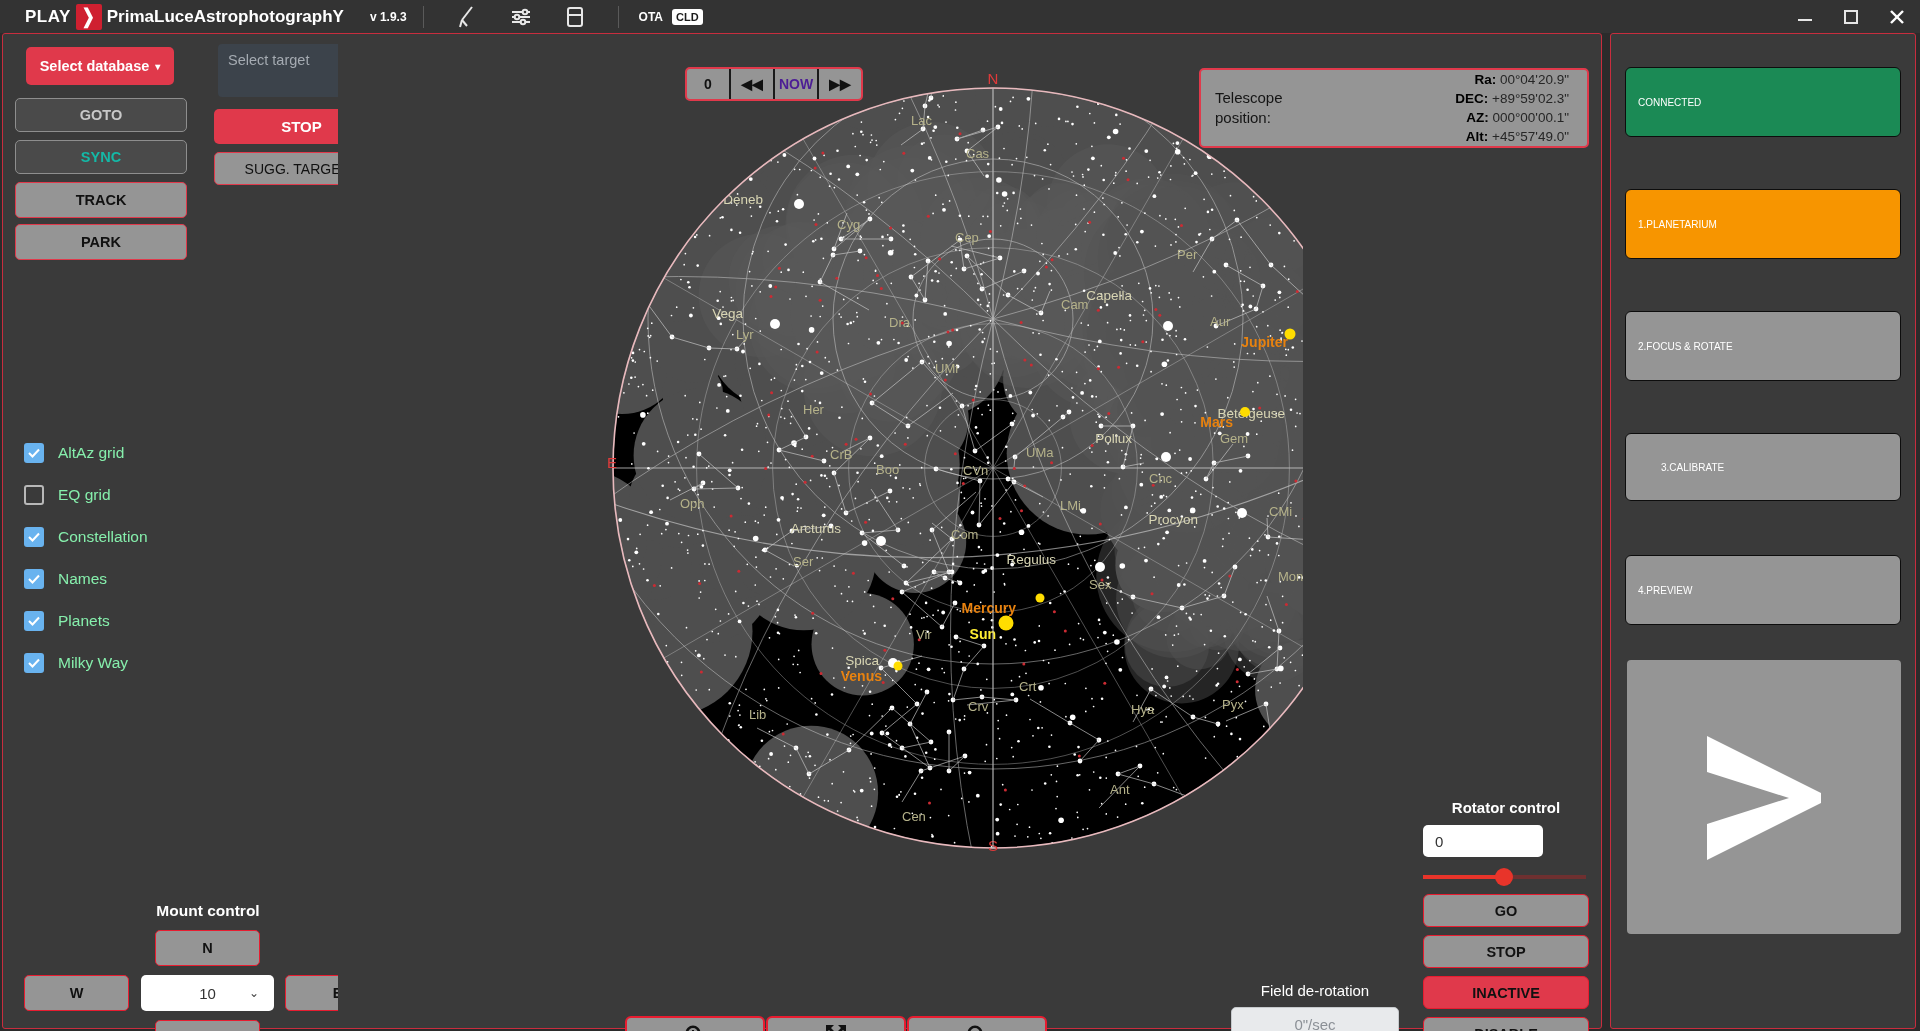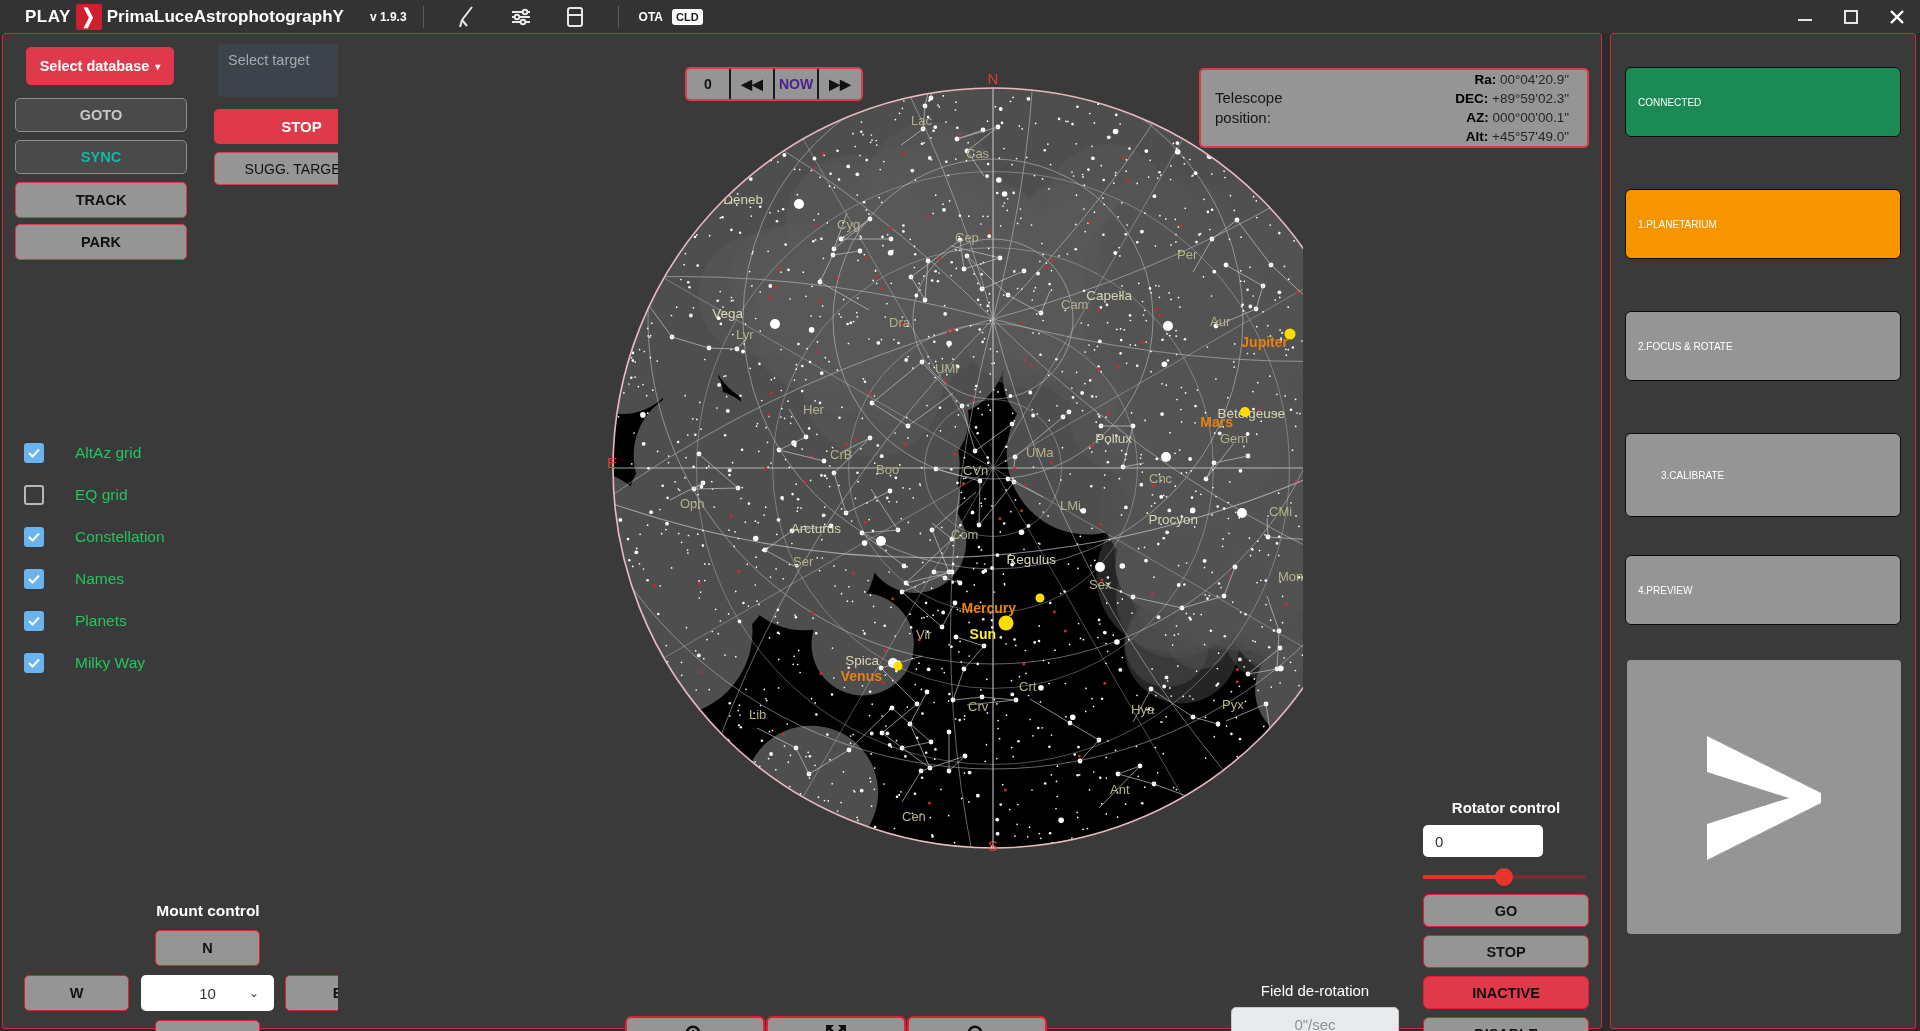--- a/index.html
+++ b/index.html
@@ -116,21 +116,21 @@
   
   #checks { position: absolute; left: 21px; top: 398px; }
   .chkrow { display: flex; align-items: center; height: 42px; }
   .chkbox {
     width: 20px; height: 20px; border-radius: 3px; flex: 0 0 auto;
     display: flex; align-items: center; justify-content: center;
   }
   .chkbox.on { background: #69b3ef; }
   .chkbox.off { background: transparent; border: 2px solid #b8b8b8; }
   .chkbox.on svg { display: block; }
-  .chklabel { color: #22c55e; font-size: 15.5px; margin-left: 31px; }
+  .chklabel { color: #86efac; font-size: 15.5px; margin-left: 14px; }
 
   
   #mount { position: absolute; left: 10px; top: 868px; width: 390px; }
   #mount .title {
     color: #ffffff; font-size: 15.5px; font-weight: 700;
     text-align: center; width: 390px;
   }
   .mbtn {
     position: absolute; background: #959595; color: #111111;
     font-size: 14.5px; font-weight: 700; border: 1px solid #e81c30;
@@ -228,21 +228,21 @@
 
   
   .rp-btn {
     position: absolute; left: 14px; width: 276px; border-radius: 6px;
     display: flex; align-items: center; padding-left: 12px;
     font-size: 10px; color: #ffffff;
   }
   #connected { top: 33px; height: 70px; background: #1b8a55; border: 1px solid #0d0d0d; }
   #planetarium { top: 155px; height: 70px; background: #f79500; border: 1px solid #0d0d0d; }
   #focusrotate { top: 277px; height: 70px; background: #959595; border: 1px solid #0d0d0d; }
-  #calibrate { top: 399px; height: 84px; background: #959595; border: 1px solid #0d0d0d; padding-left: 35px; }
+  #calibrate { top: 399px; height: 68px; background: #959595; border: 1px solid #0d0d0d; padding-left: 35px; }
   #preview { top: 521px; height: 70px; background: #959595; border: 1px solid #0d0d0d; }
   #previewbox {
     position: absolute; left: 16px; top: 626px; width: 274px; height: 274px;
     background: #959595; border-radius: 4px;
     display: flex; align-items: center; justify-content: center;
   }
 </style>
 </head>
 <body>
 

